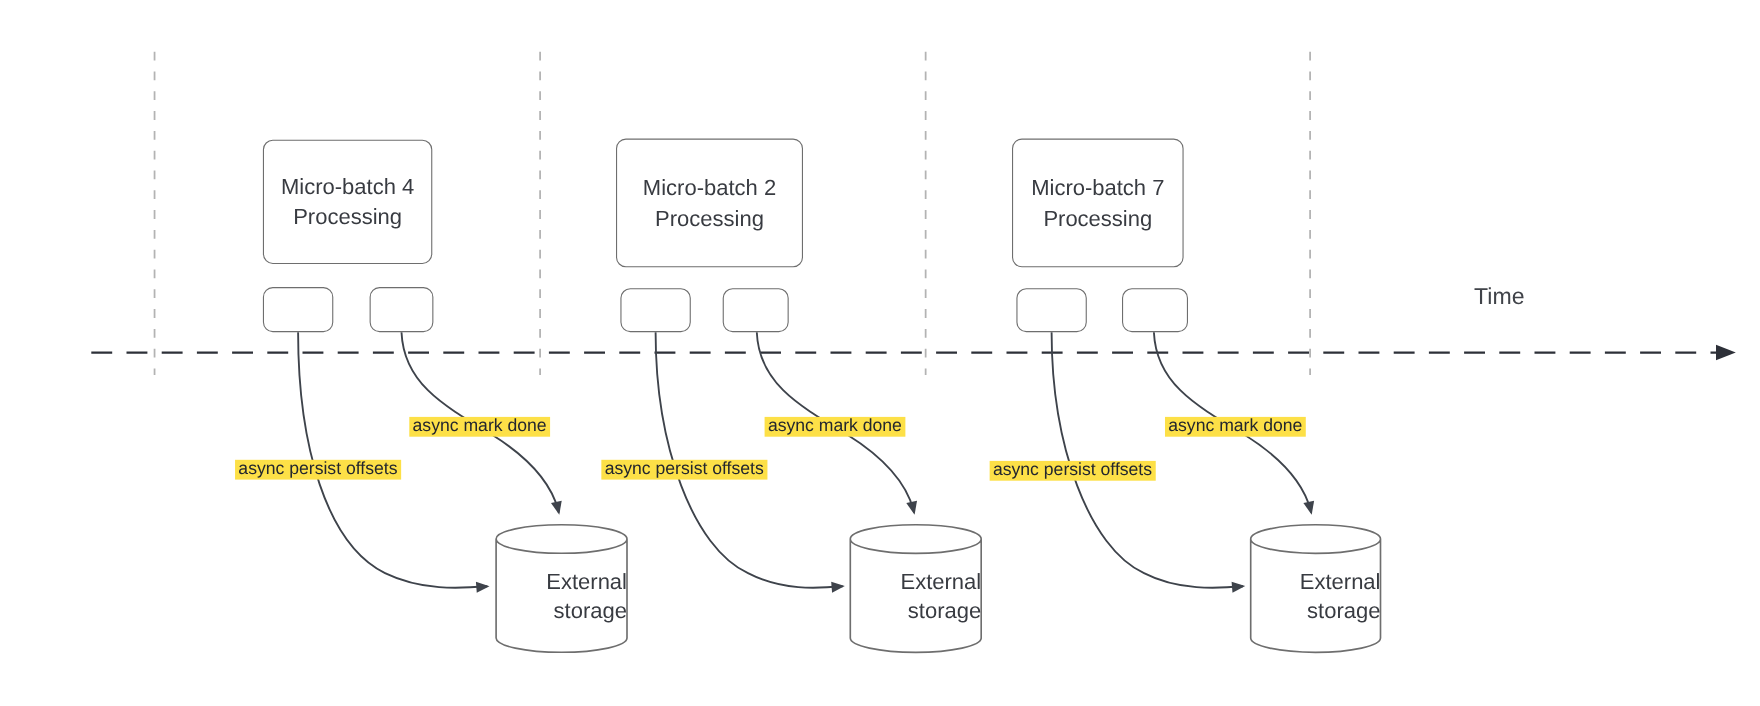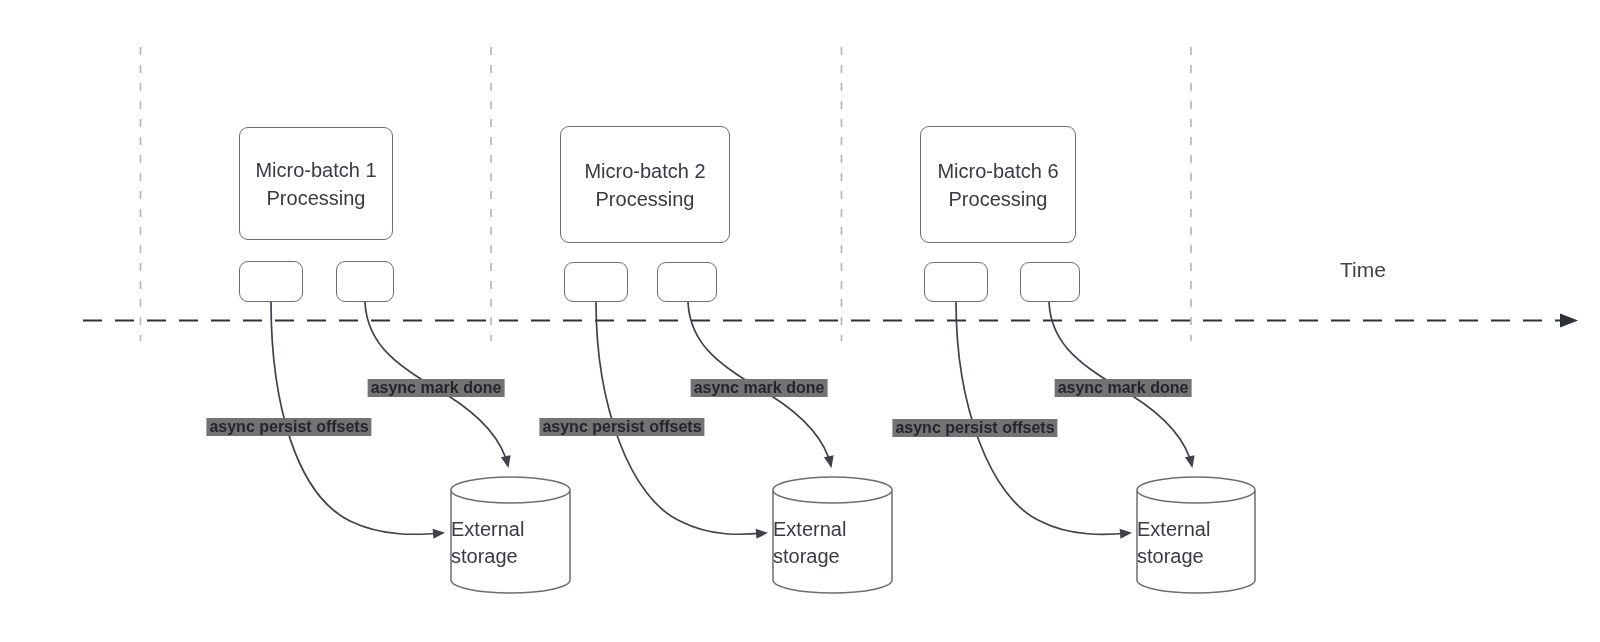--- a/index.html
+++ b/index.html
@@ -25,25 +25,25 @@
     text-align:center;font-size:20px;line-height:28px;color:var(--text);
   }
   .mainbox span{display:block;padding:0 14px;}
   .smallbox{
     position:absolute;box-sizing:border-box;
     border:1.5px solid var(--shape-stroke);border-radius:9px;
     background:#fff;
   }
   .edge-label{
     position:absolute;transform:translate(-50%,-50%);
-    font-size:16px;font-weight:bold;color:var(--label-text);
-    background:#737373;padding:0 3px;white-space:nowrap;line-height:18px;
+    font-size:16px;font-weight:normal;color:var(--label-text);
+    background:#fde047;padding:0 3px;white-space:nowrap;line-height:18px;
   }
   .storage-label{
-    position:absolute;text-align:left;
+    position:absolute;text-align:right;
     font-size:20px;line-height:27px;color:var(--text);
   }
   .time-label{
     position:absolute;text-align:left;
     font-size:21px;color:#404349;line-height:24px;
   }
   svg{display:block;}
   .vline{stroke:var(--guide);stroke-width:1.6;stroke-dasharray:8 10;fill:none;}
   .axis{stroke:var(--axis);stroke-width:2;stroke-dasharray:19 13;fill:none;}
   .curve{stroke:var(--connector);stroke-width:1.7;fill:none;}
@@ -79,39 +79,39 @@
     <path class="curve" marker-end="url(#ah)" d="M365,302 C367,348 402,368 447,395 C487,420 503,444 508,466"></path>
 
     <path class="curve" marker-end="url(#ah)" d="M596,302 C596,405 630,498 680,521 C711,537 742,535 766,533"></path>
     <path class="curve" marker-end="url(#ah)" d="M688,302 C690,348 725,368 770,395 C810,420 826,444 831,466"></path>
 
     <path class="curve" marker-end="url(#ah)" d="M956,302 C956,405 990,498 1040,521 C1071,537 1106,535 1130,533"></path>
     <path class="curve" marker-end="url(#ah)" d="M1049,302 C1051,348 1086,368 1131,395 C1171,420 1187,444 1192,466"></path>
   </svg>
 
   <div class="mainbox" style="left:239px;top:127px;width:154px;height:113px">
-    <span>Micro-batch 1 Processing</span>
+    <span>Micro-batch 4 Processing</span>
   </div>
   <div class="smallbox" style="left:239px;top:261px;width:64px;height:41px"></div>
   <div class="smallbox" style="left:336px;top:261px;width:58px;height:41px"></div>
   <div class="edge-label" style="left:289px;top:427px">async persist offsets</div>
   <div class="edge-label" style="left:436px;top:388px">async mark done</div>
   <div class="storage-label" style="left:451px;top:516px;width:119px">External storage</div>
 
   <div class="mainbox" style="left:560px;top:126px;width:170px;height:117px">
     <span>Micro-batch 2 Processing</span>
   </div>
   <div class="smallbox" style="left:564px;top:262px;width:64px;height:40px"></div>
   <div class="smallbox" style="left:657px;top:262px;width:60px;height:40px"></div>
   <div class="edge-label" style="left:622px;top:427px">async persist offsets</div>
   <div class="edge-label" style="left:759px;top:388px">async mark done</div>
   <div class="storage-label" style="left:773px;top:516px;width:119px">External storage</div>
 
   <div class="mainbox" style="left:920px;top:126px;width:156px;height:117px">
-    <span>Micro-batch 6 Processing</span>
+    <span>Micro-batch 7 Processing</span>
   </div>
   <div class="smallbox" style="left:924px;top:262px;width:64px;height:40px"></div>
   <div class="smallbox" style="left:1020px;top:262px;width:60px;height:40px"></div>
   <div class="edge-label" style="left:975px;top:428px">async persist offsets</div>
   <div class="edge-label" style="left:1123px;top:388px">async mark done</div>
   <div class="storage-label" style="left:1137px;top:516px;width:118px">External storage</div>
 
   <div class="time-label" style="left:1340px;top:258px;width:92px">Time</div>
 
 </div>

